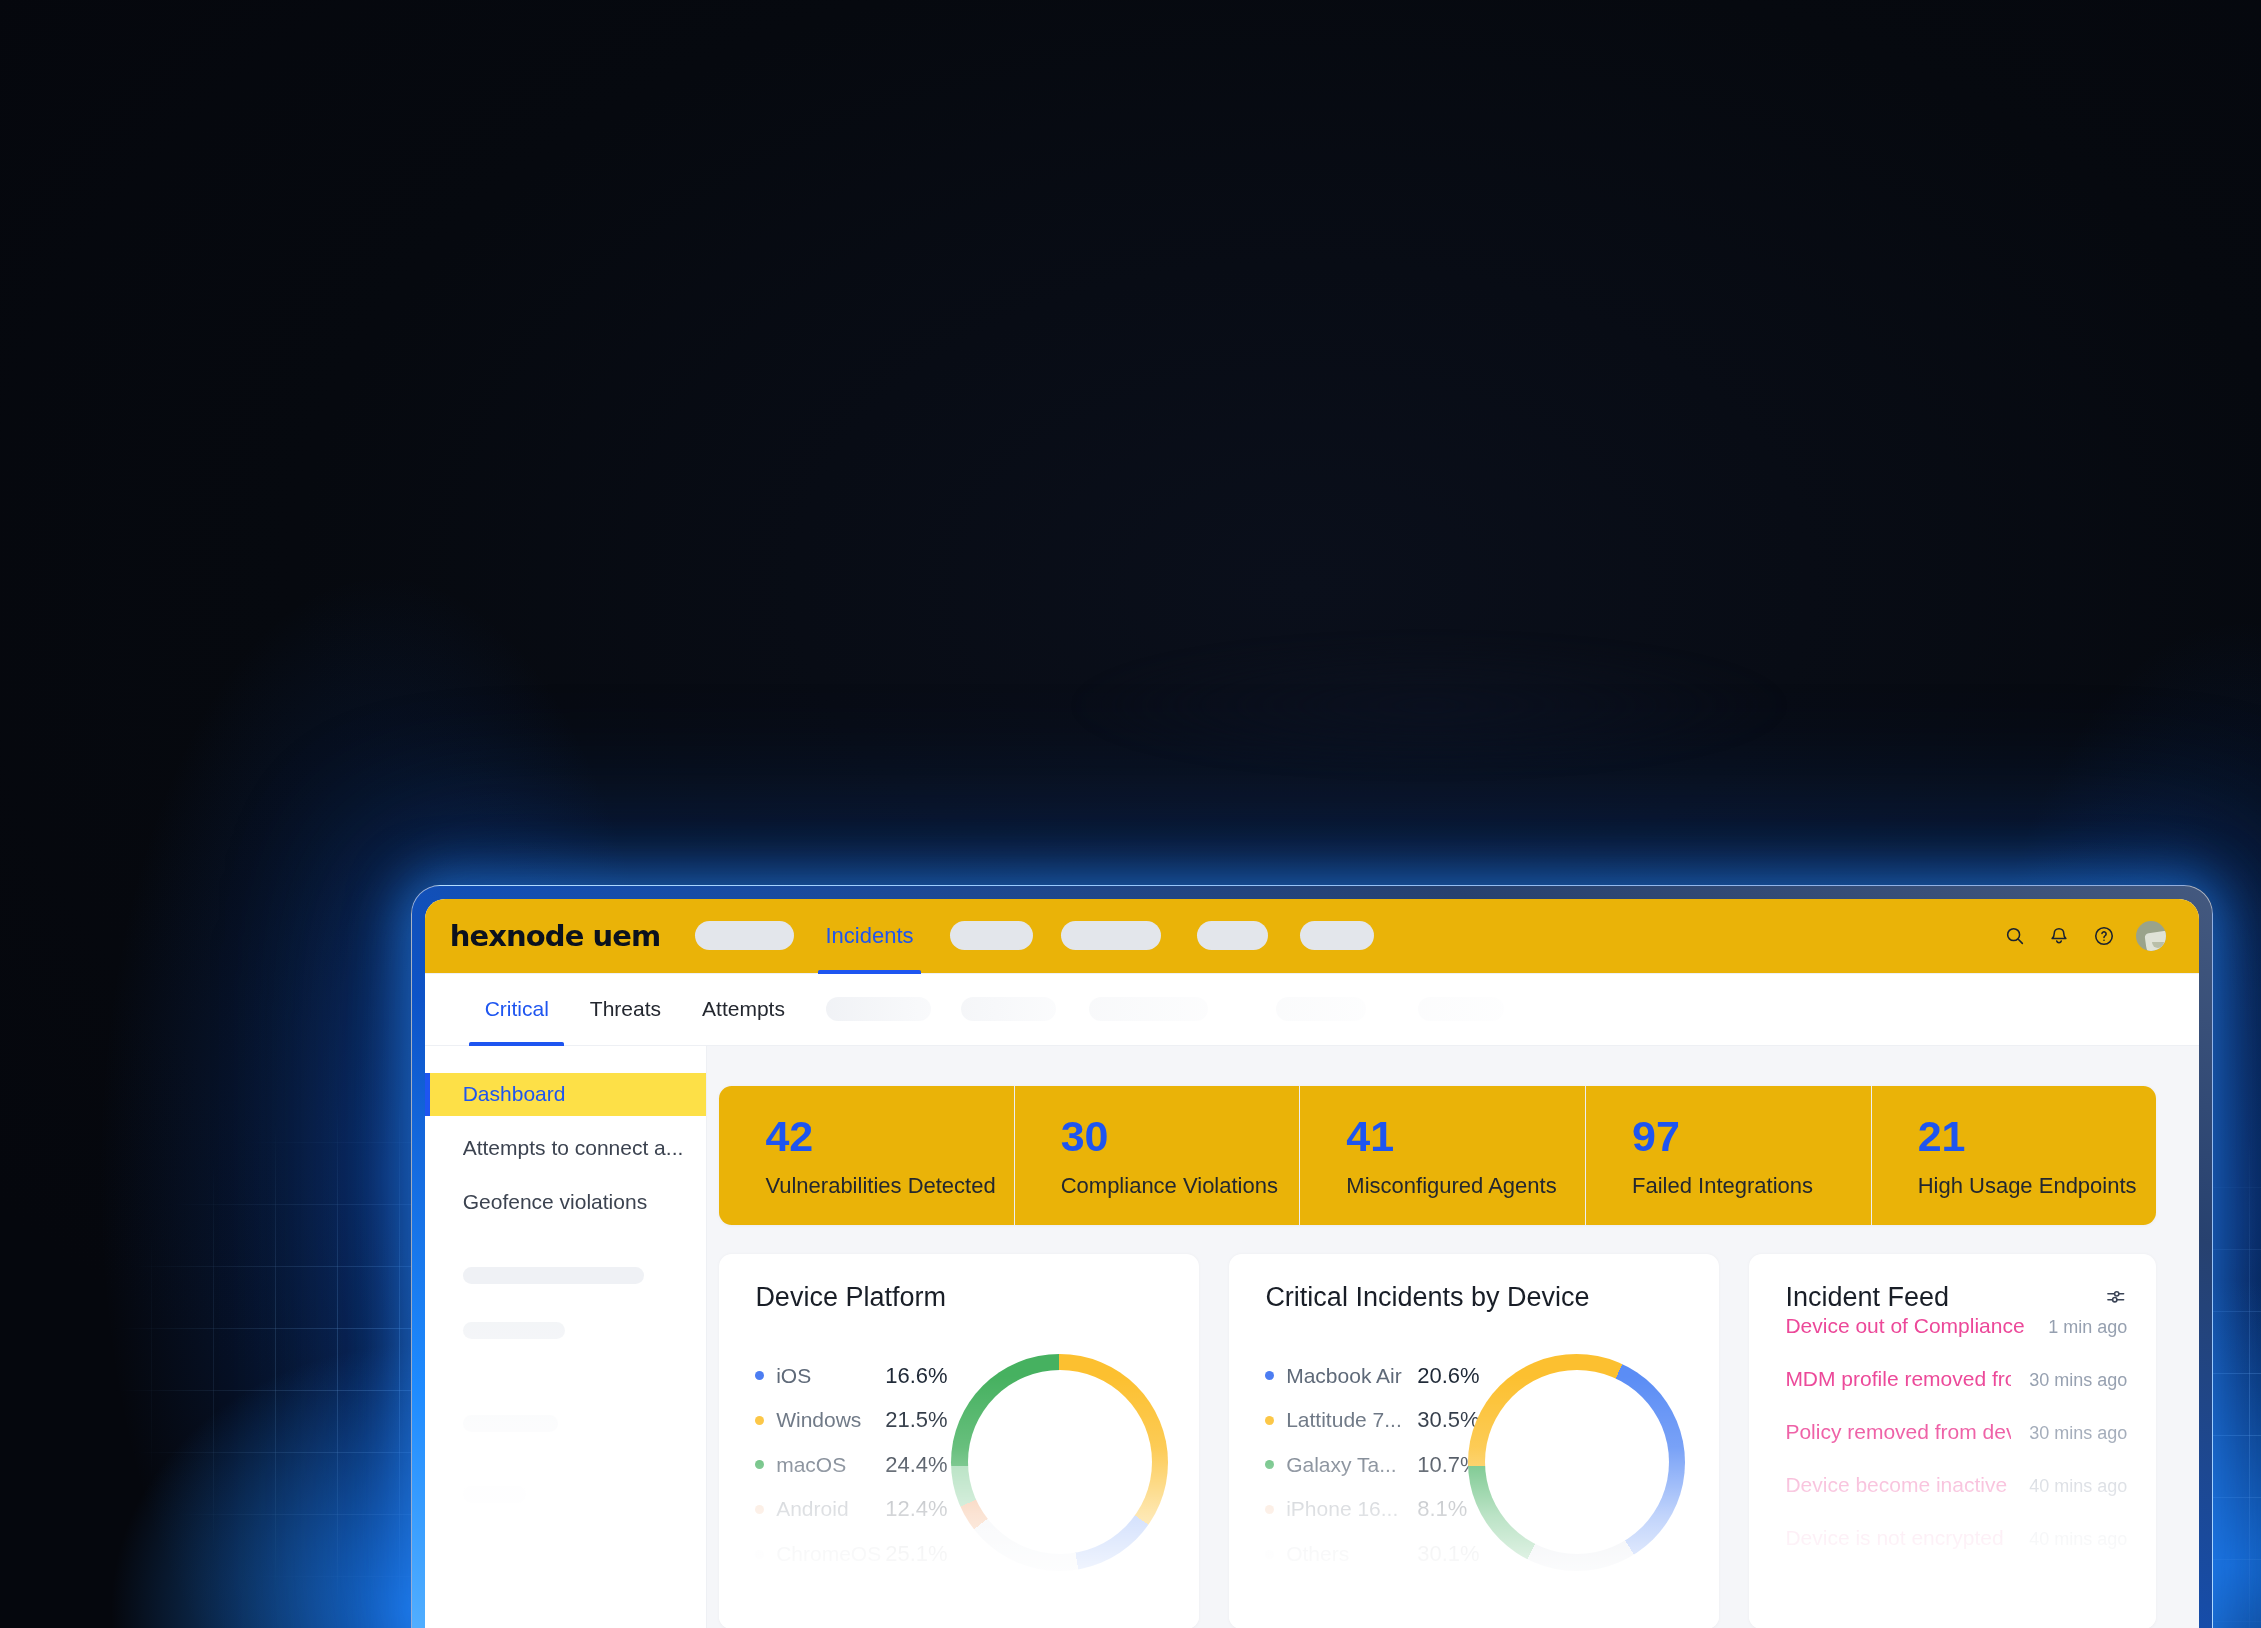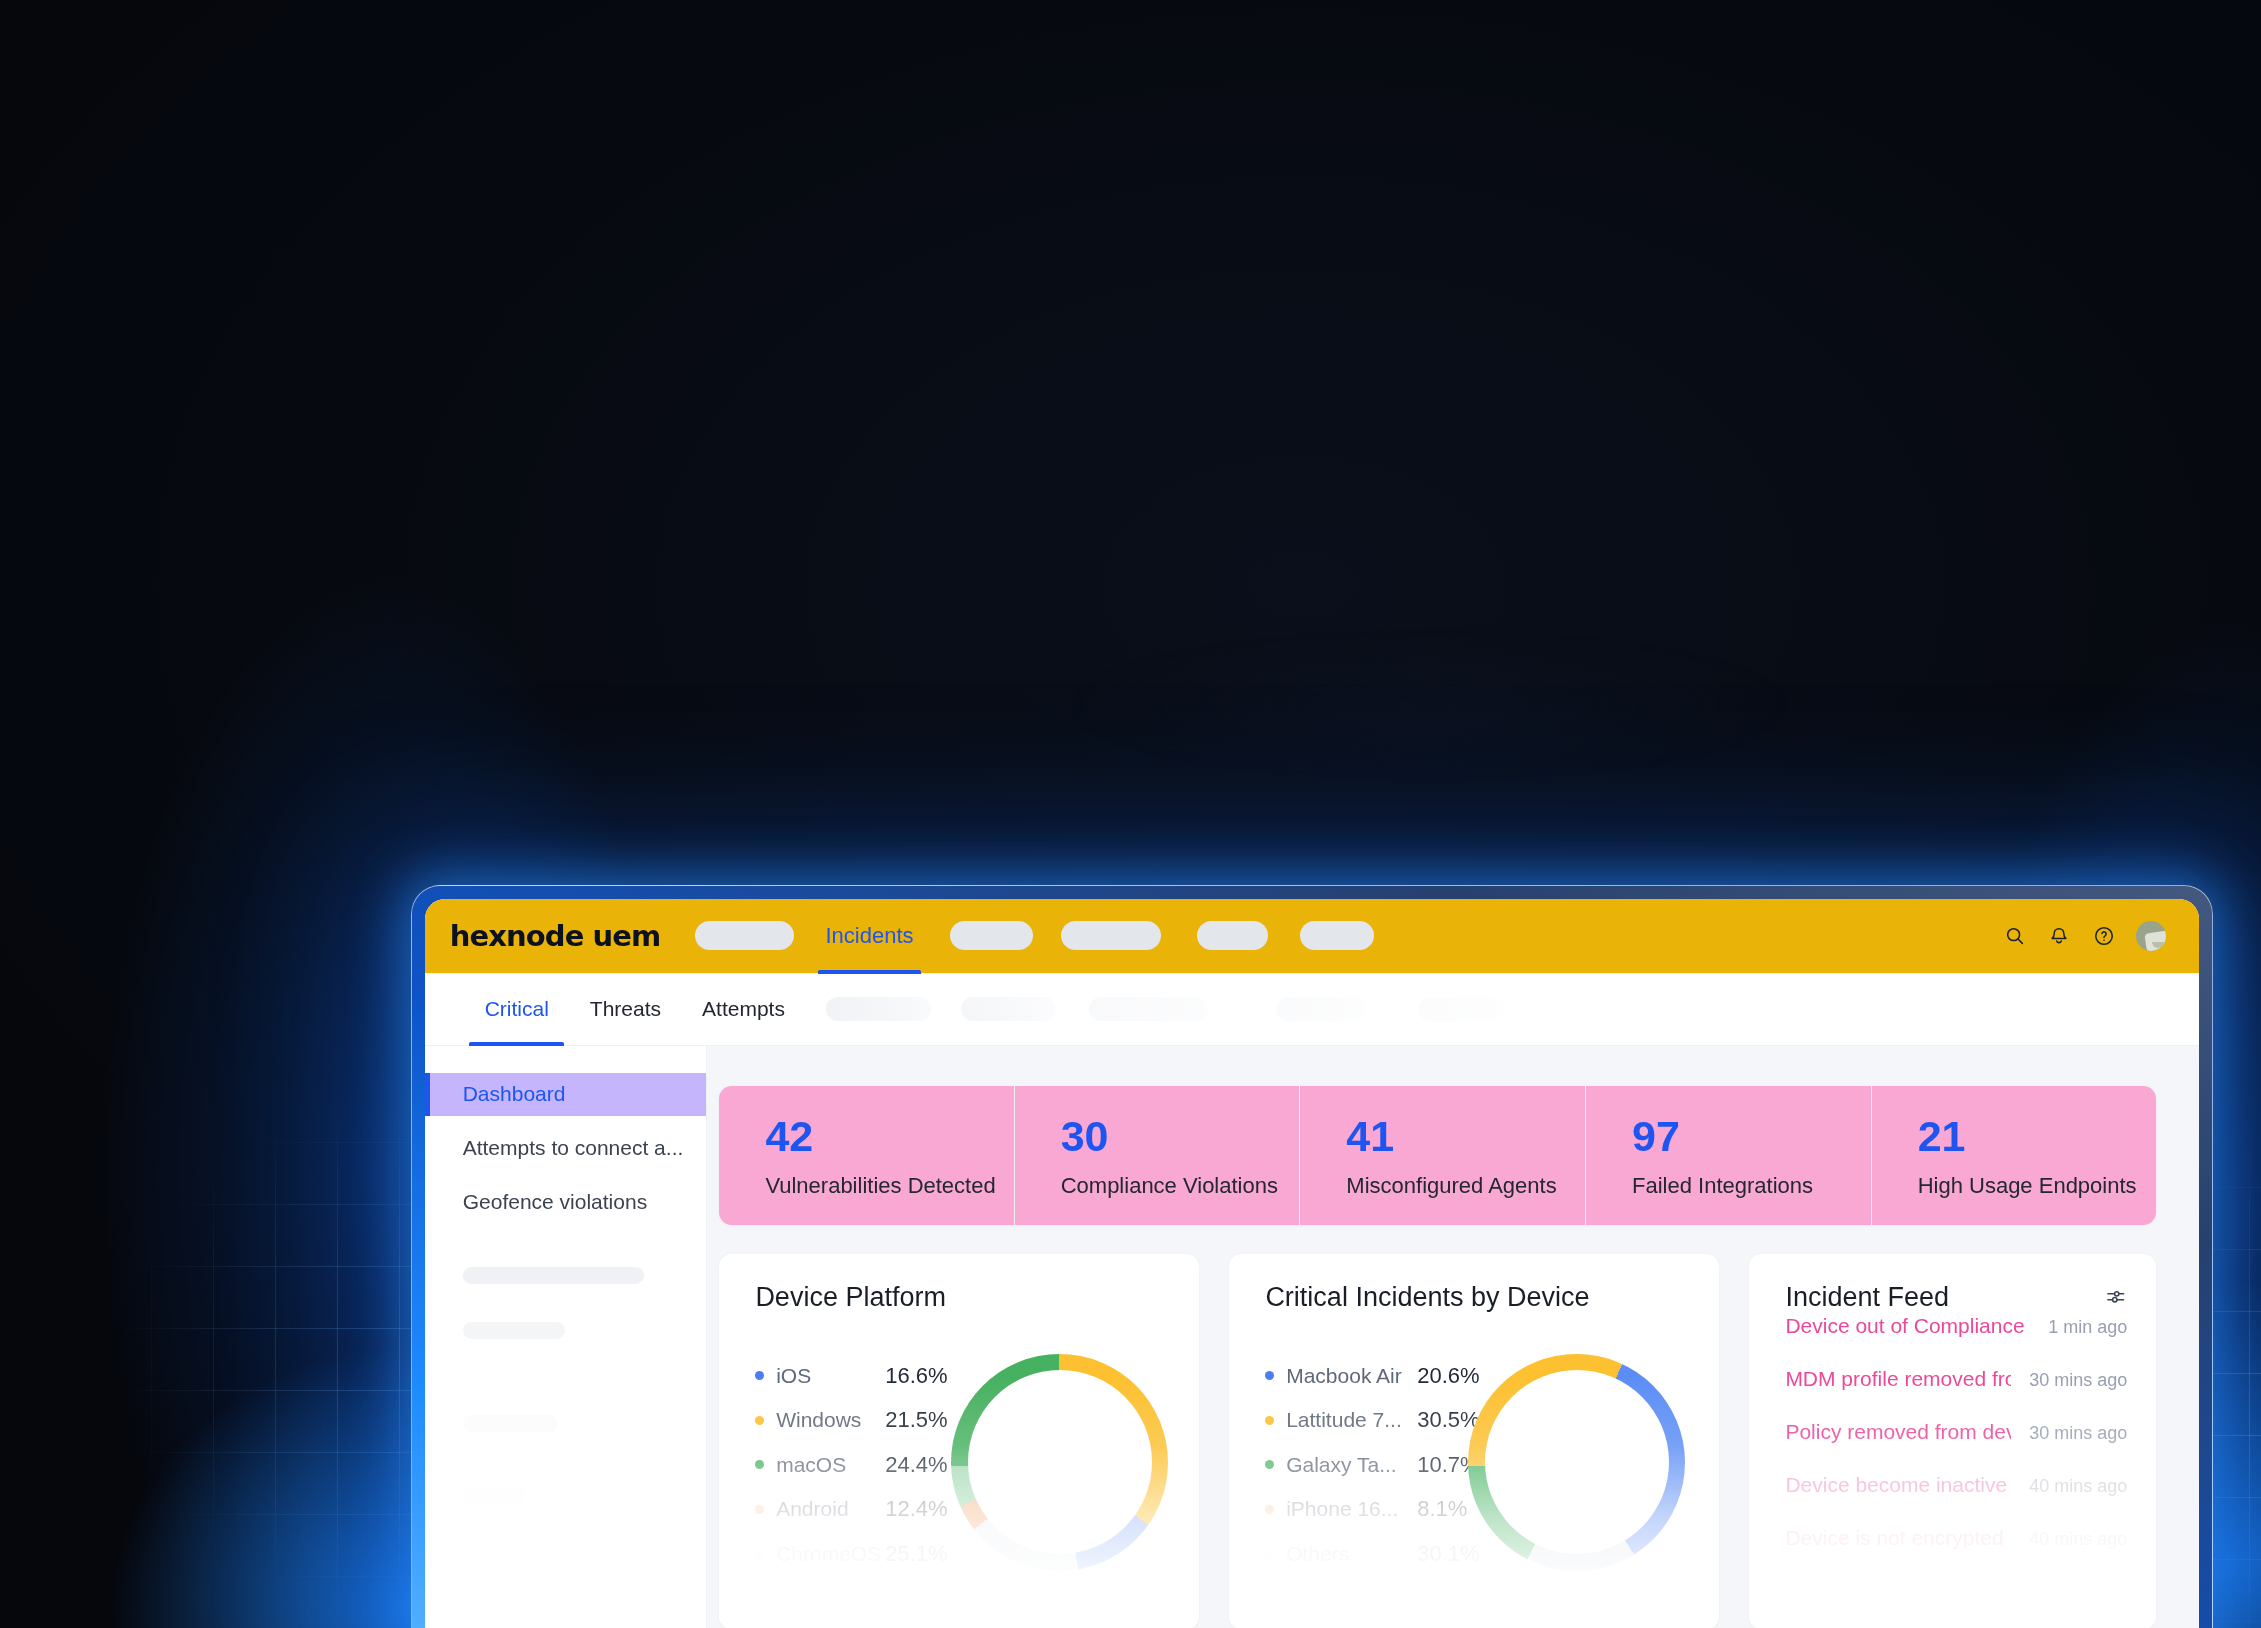--- a/index.html
+++ b/index.html
@@ -69,33 +69,33 @@
     background:#1e55f0; border-radius:1.8px 1.8px 0 0; }
   .sub-pill { height:24.4px; border-radius:12.2px; flex:0 0 auto;
     background:linear-gradient(90deg,#eef0f4,#f8f9fb); }
 
   
   .app-body { display:flex; height:583px; }
   .sidebar { position:relative; width:282px; background:#fff; border-right:0.9px solid #eef0f4;
     padding-top:27px; flex:0 0 auto; }
   .side-item { position:relative; height:43px; display:flex; align-items:center; padding-left:38px; }
   .side-item .side-label { font-size:21px; color:#3c4350; white-space:nowrap; overflow:hidden; }
-  .side-item.active { background:#c4b5fd; }
+  .side-item.active { background:#fde047; }
   .side-item.active .side-label { color:#1e55f0; font-weight:500; }
   .side-item.active::before { content:""; position:absolute; left:0; top:0; bottom:0; width:5.4px;
     background:#1e55f0; }
   .side-item + .side-item { margin-top:11px; }
   .side-pill { margin-left:38px; height:17px; border-radius:8.6px; background:#eef0f4; }
   .side-fade { position:absolute; left:0; right:0; bottom:0; height:344px; pointer-events:none;
     background:linear-gradient(180deg, rgba(255,255,255,0) 0%, rgba(255,255,255,.85) 60%, #fff 100%); }
 
   .content { flex:1; background:#f5f6f9; padding:40px 43px 0 12.7px; }
 
   
-  .stats-card { display:flex; background:#f9a8d4; border-radius:12.7px; height:139px;
+  .stats-card { display:flex; background:#eab308; border-radius:12.7px; height:139px;
     box-shadow:0 0.9px 3.6px rgba(15,23,42,.04); }
   .stat-col { flex:1; padding:29px 18px 0 46px; }
   .stat-col + .stat-col { border-left:0.9px solid #eceef2; }
   .stat-value { font-size:43px; line-height:1; font-weight:600; color:#1e55f0; }
   .stat-label { margin-top:15.4px; font-size:22px; color:#23272f; white-space:nowrap; }
 
   
   .cards-row { display:flex; gap:30px; margin-top:29px; }
   .card { position:relative; background:#fff; border-radius:12.7px; height:375px; overflow:hidden;
     box-shadow:0 0.9px 3.6px rgba(15,23,42,.04); }

